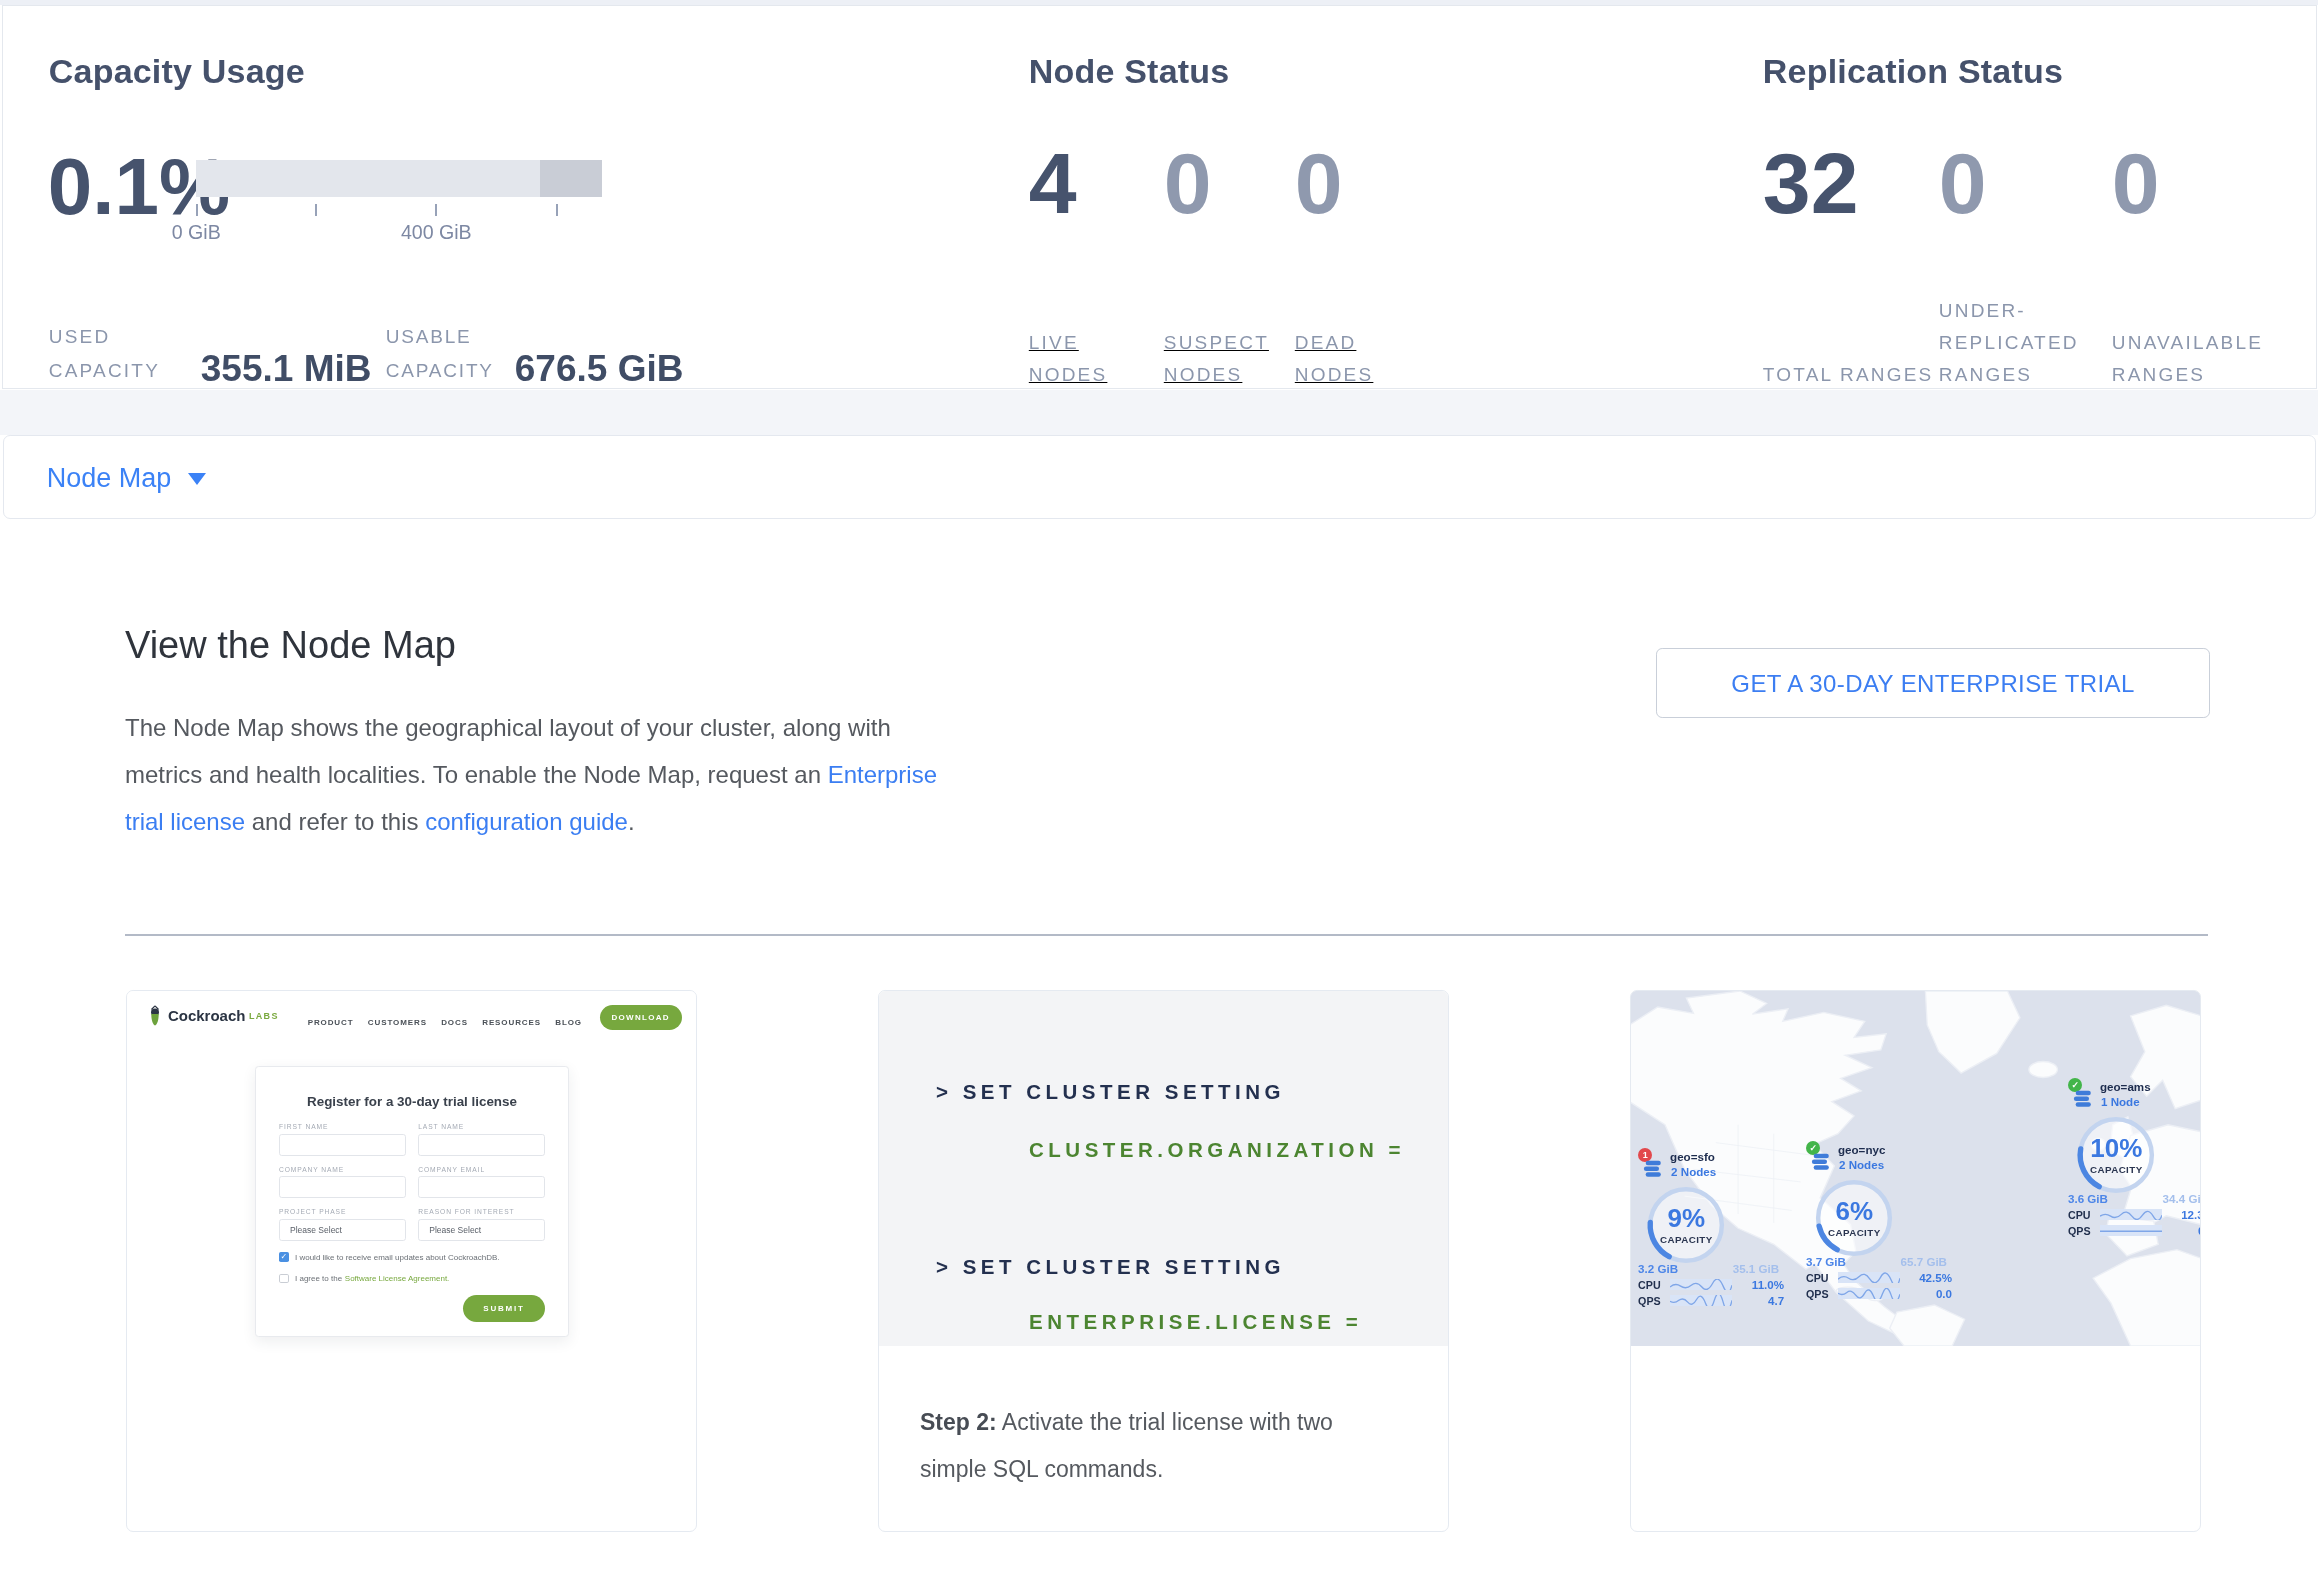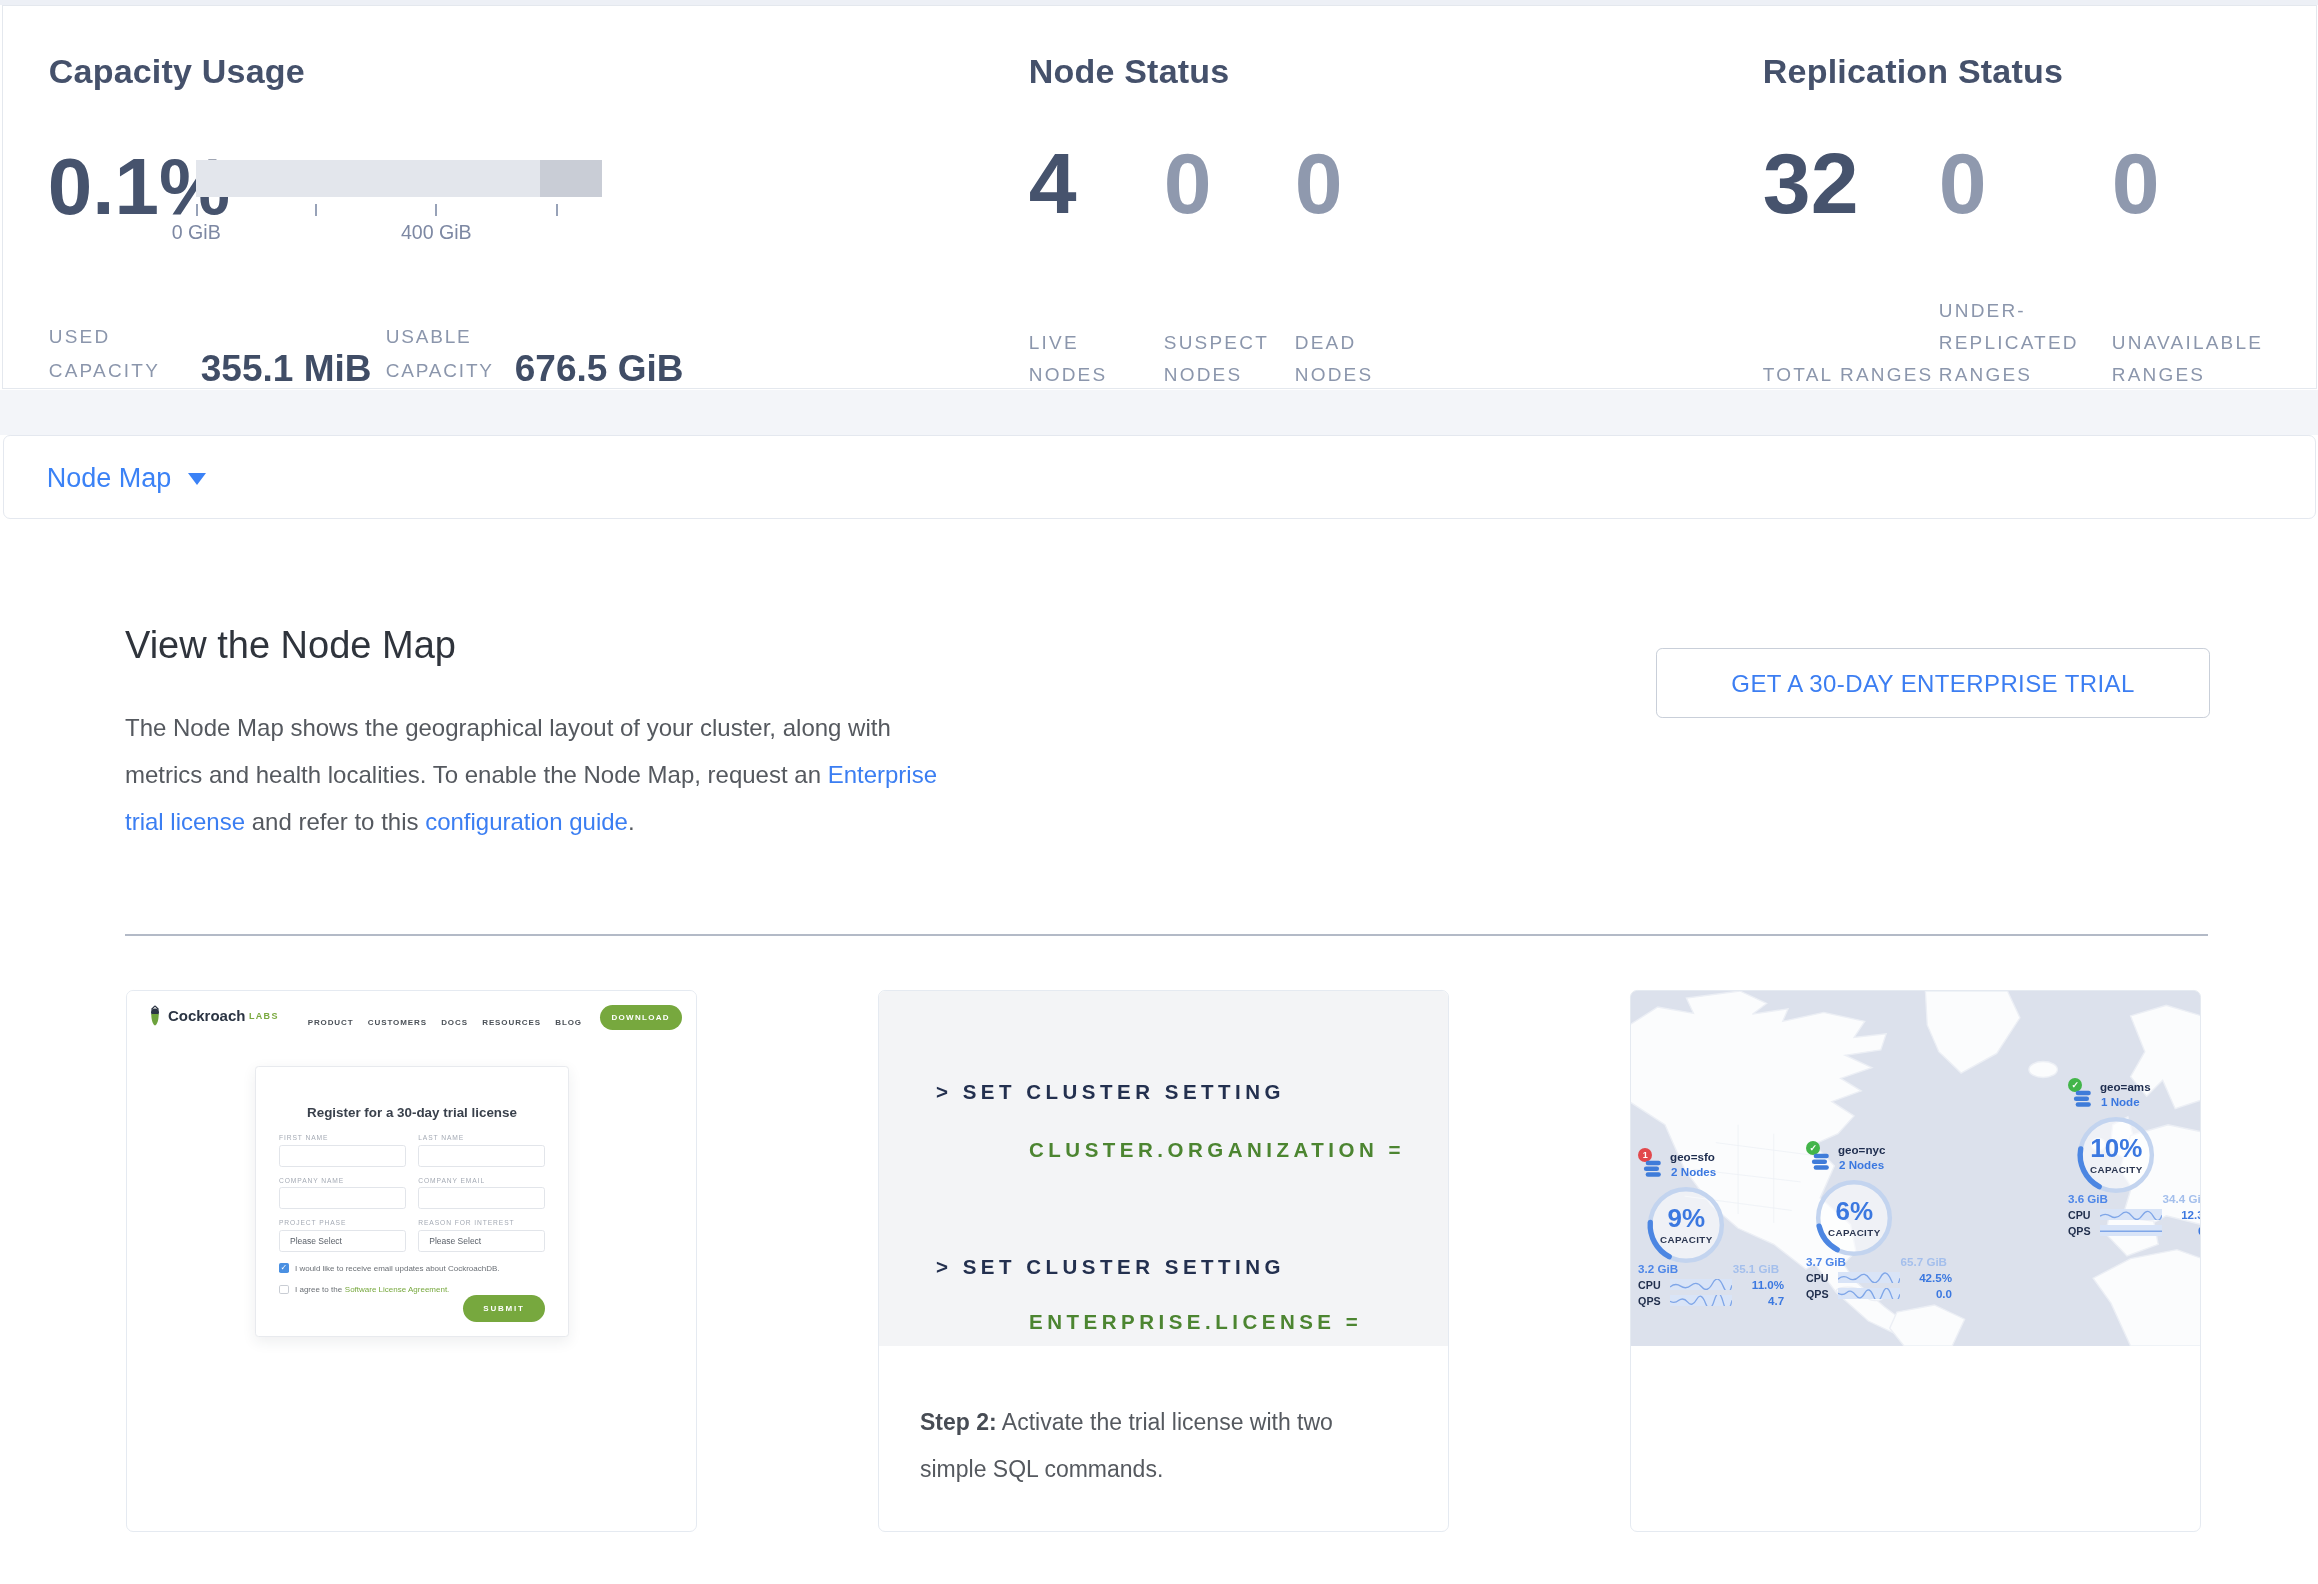--- a/index.html
+++ b/index.html
@@ -42,21 +42,21 @@
   .caption { position:absolute; left:41px; right:27px; top:408px; font-size:23px; line-height:47px; color:#55595f; }
   .caption b { color:#474c54; }
   
   .mini-site { position:absolute; left:0; top:0; width:100%; height:355px; background:#fff; filter:blur(0.4px); }
   .mini-logo { position:absolute; left:19.6px; top:14.3px; display:flex; align-items:center; }
   .mini-logo .word { font-size:15px; font-weight:bold; color:#2b3443; margin-left:5.3px; }
   .mini-logo .labs { font-size:9px; font-weight:bold; color:#7aa93f; letter-spacing:1.3px; margin-left:3.6px; }
   .mini-nav { position:absolute; right:114px; top:27px; display:flex; gap:14.3px; font-size:8px; font-weight:bold; letter-spacing:0.9px; color:#4b5158; }
   .mini-dl { position:absolute; right:14.3px; top:14.3px; width:82px; height:25px; background:#77a83e; border-radius:12.5px; color:#fff; font-size:8px; font-weight:bold; letter-spacing:1.3px; text-align:center; line-height:25px; }
   .mini-form { position:absolute; left:128px; top:75px; width:314px; height:271px; background:#fff; border:0.9px solid #e8eaee; border-radius:3.6px; box-shadow:0 4.5px 14.3px rgba(40,50,70,.08); }
-  .mini-form-title { margin-top:38px; text-align:center; font-size:13.4px; font-weight:bold; color:#3a414c; }
+  .mini-form-title { margin-top:27px; text-align:center; font-size:13.4px; font-weight:bold; color:#3a414c; }
   .mini-grid { display:grid; grid-template-columns:1fr 1fr; column-gap:12.5px; row-gap:9.8px; padding:14.3px 23px 0 23px; }
   .mini-field label { display:block; font-size:6.7px; letter-spacing:0.9px; color:#a4aab4; margin-bottom:3.6px; }
   .mini-input { width:100%; height:22px; border:0.9px solid #e2e5ea; border-radius:2.7px; background:#fff; }
   .mini-select { width:100%; height:22px; border:0.9px solid #e2e5ea; border-radius:2.7px; background:#fff; font-size:8.5px; color:#5a6069; line-height:20.5px; padding-left:10px; }
   .mini-check { display:flex; align-items:center; margin:11.6px 0 0 23px; font-size:8px; color:#6b7076; }
   .mini-box { width:9.8px; height:9.8px; border-radius:1.8px; margin-right:6.2px; flex:none; }
   .mini-box.checked { background:#4a90e2; color:#fff; font-size:8px; line-height:9.8px; text-align:center; }
   .mini-box.empty { border:0.9px solid #c9cdd4; background:#fff; }
   .mini-check .green { color:#77a83e; margin-left:2.7px; }
   .mini-submit { position:absolute; right:23px; bottom:14.3px; width:82px; height:27px; background:#77a83e; border-radius:13.4px; color:#fff; font-size:8px; font-weight:bold; letter-spacing:1.8px; text-align:center; line-height:27px; }
@@ -110,21 +110,21 @@
   <div class="kv-value" style="position:absolute; left:198px; top:342px;">355.1 MiB</div>
   <div class="kv-label" style="position:absolute; left:383px; top:314px; width:134px; letter-spacing:1.8px;">USABLE CAPACITY</div>
   <div class="kv-value" style="position:absolute; left:512px; top:342px;">676.5 GiB</div>
 
   <div class="sec-title" style="left:1026px; top:46px;">Node Status</div>
   <div class="num-row" style="left:1026px; top:134px;">
     <div class="big-num" style="width:135px;">4</div>
     <div class="big-num muted" style="width:131px;">0</div>
     <div class="big-num muted" style="width:134px;">0</div>
   </div>
-  <div class="label-row" style="left:1026px; top:257px;">
+  <div class="label-row" style="left:1026px; top:257px;text-decoration:underline;">
     <div class="stat-label" style="width:135px;">LIVE NODES</div>
     <div class="stat-label" style="width:131px;">SUSPECT NODES</div>
     <div class="stat-label" style="width:134px;">DEAD NODES</div>
   </div>
 
   <div class="sec-title" style="left:1760px; top:46px;">Replication Status</div>
   <div class="num-row" style="left:1760px; top:134px;">
     <div class="big-num" style="width:176px;">32</div>
     <div class="big-num muted" style="width:173px;">0</div>
     <div class="big-num muted" style="width:178px;">0</div>

